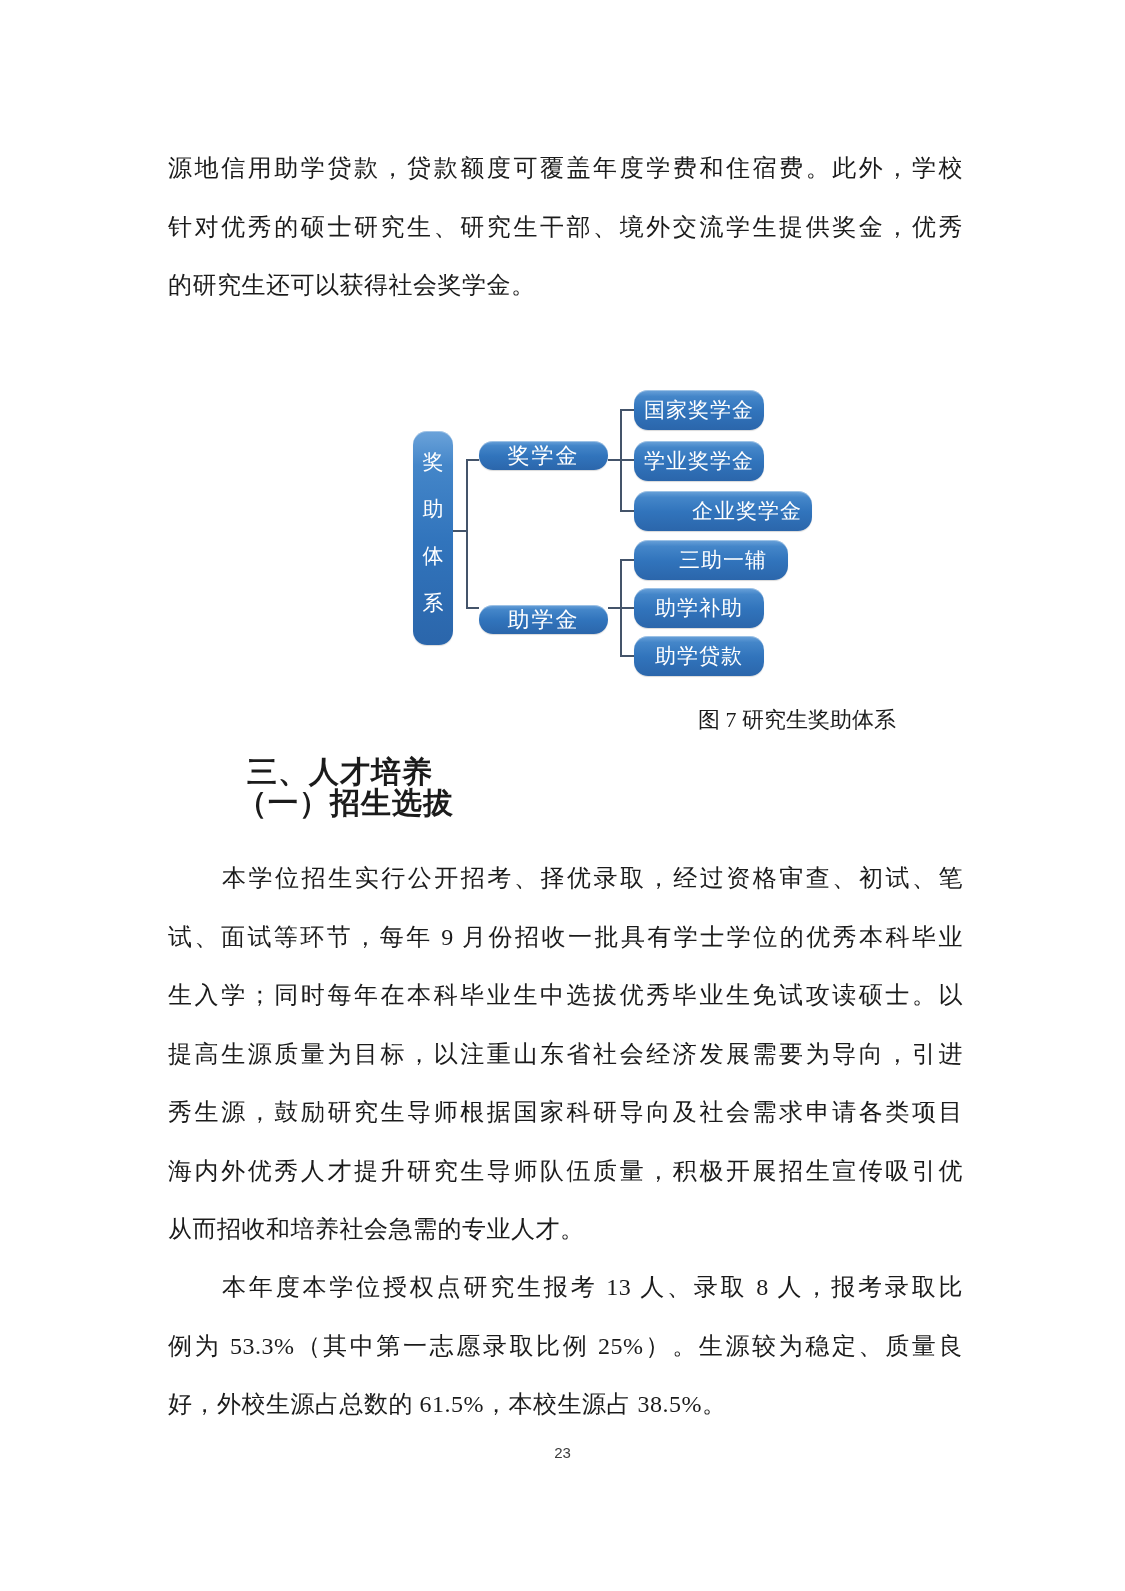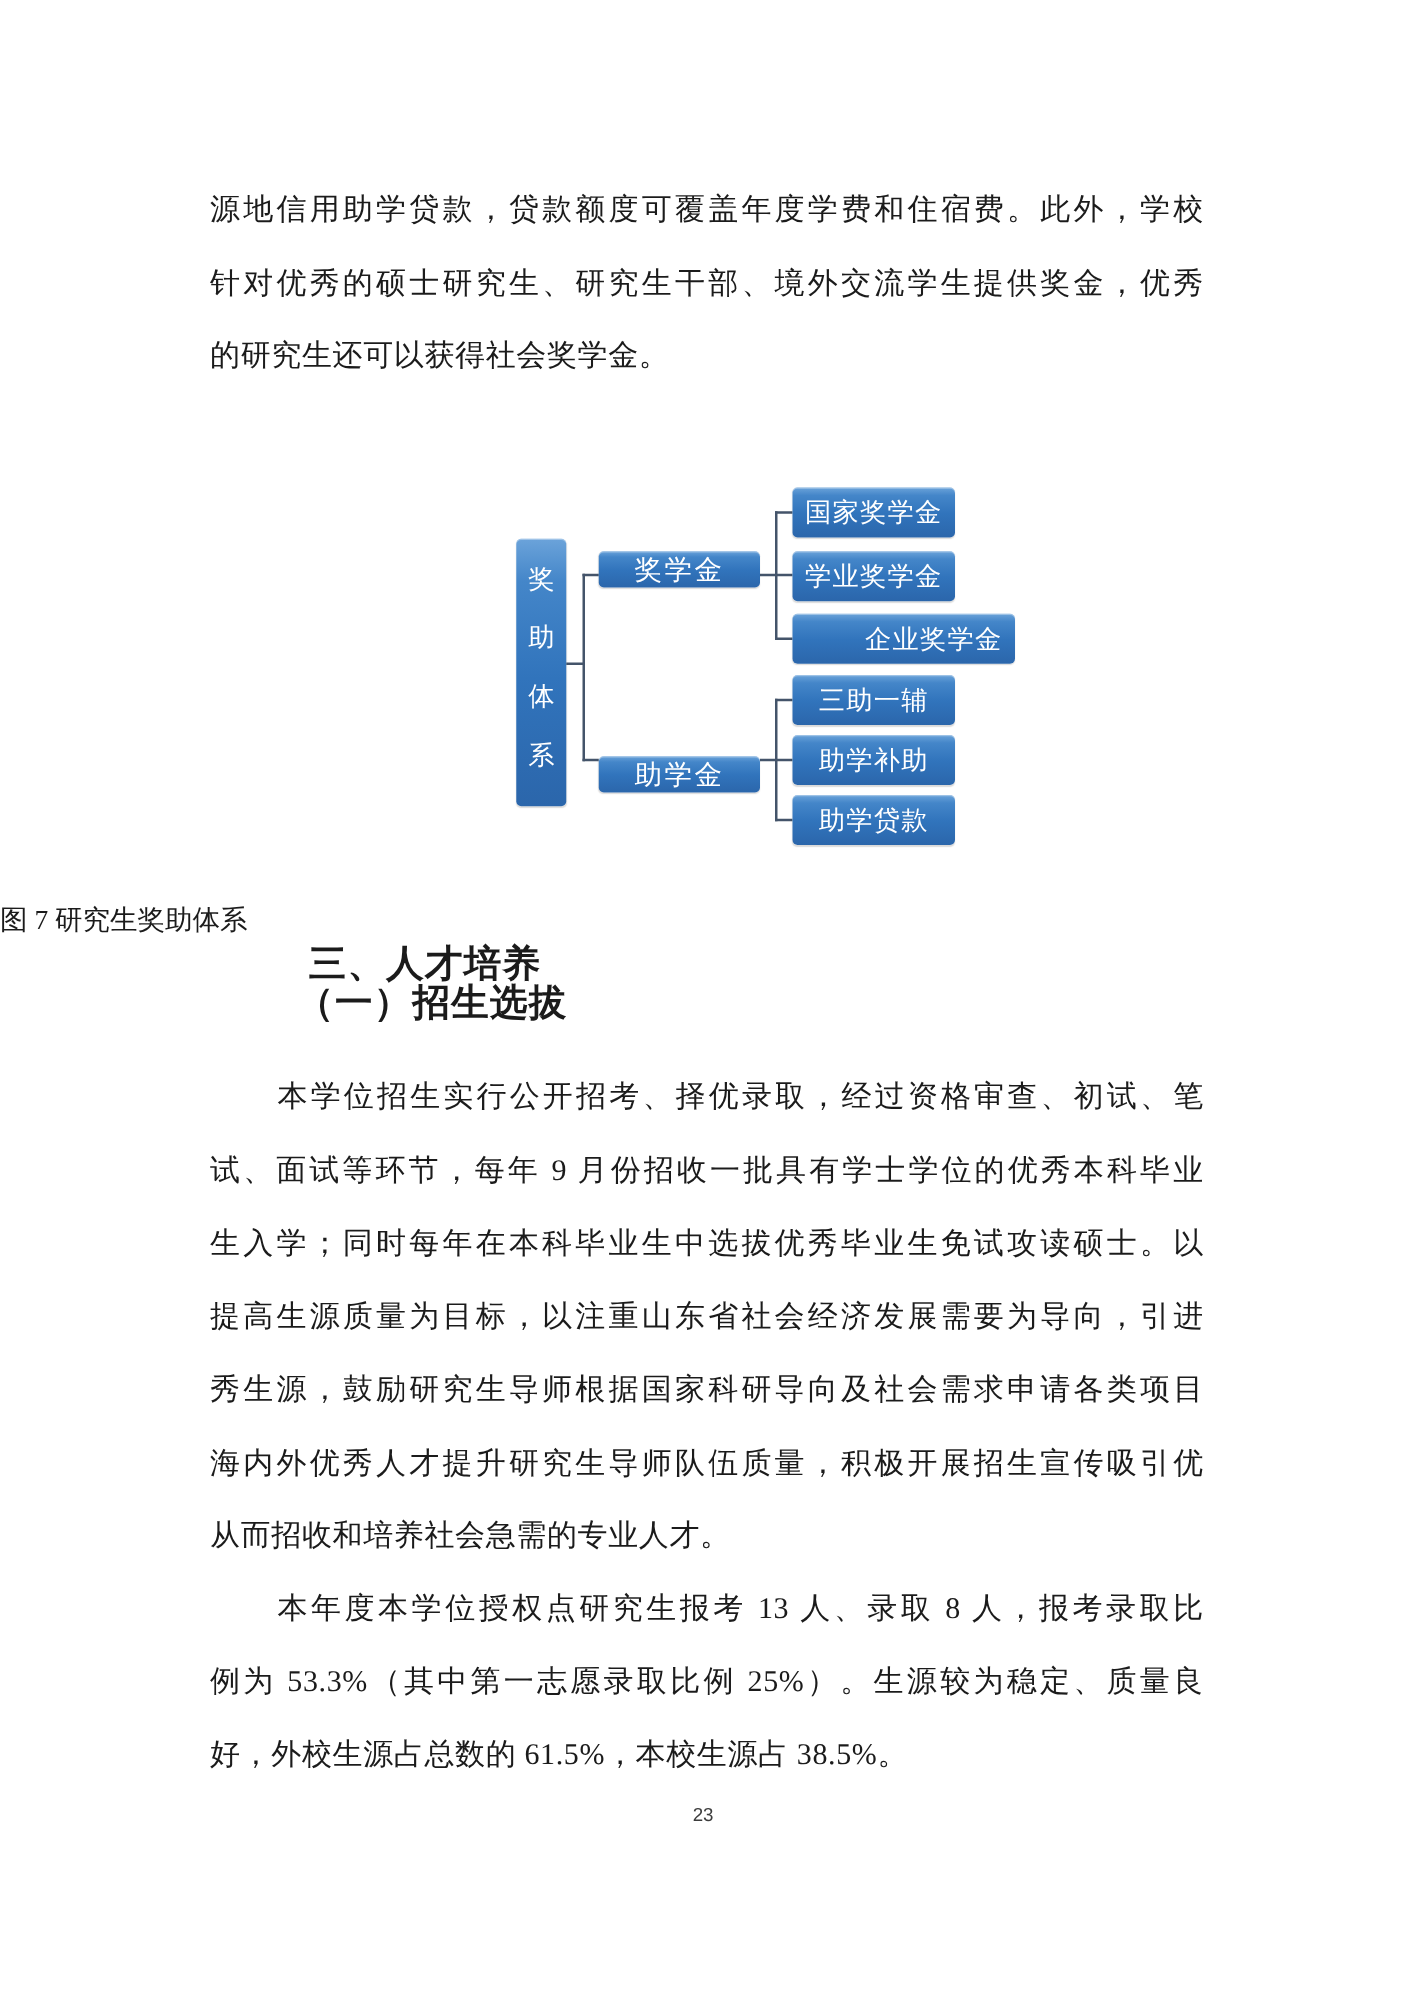--- a/index.html
+++ b/index.html
@@ -9,33 +9,33 @@
   
   .para{position:absolute;left:168px;width:795px;}
   .tline{font-size:24px;line-height:58.5px;height:58.5px;
          text-align:justify;text-align-last:justify;letter-spacing:0.5px;}
   .tline.end{text-align-last:left;}
   .tline.indent{text-indent:54px;}
 
   
   .figure{position:absolute;left:0;top:385px;width:1125px;height:300px;}
   .node{position:absolute;display:flex;align-items:center;justify-content:center;
-        color:#ffffff;font-family:Liberation Sans, sans-serif;
+        color:#ffffff;font-family:Liberation Mono, monospace;
         background:linear-gradient(180deg,#6ba3da 0%,#4486c9 16%,#3174bc 52%,#2b66ab 100%);
-        border-radius:4px;box-shadow:inset 0 1px 0 rgba(255,255,255,0.35), 0 1px 1px rgba(0,0,0,0.15);}
+        border-radius:14px;box-shadow:inset 0 1px 0 rgba(255,255,255,0.35), 0 1px 1px rgba(0,0,0,0.15);}
   .node.root{left:413px;top:46px;width:40px;height:214px;font-size:21px;line-height:47px;
              text-align:center;display:block;padding-top:9px;box-sizing:border-box;
              word-break:break-all;}
   .node.mid{left:479px;width:129px;height:29px;font-size:22px;letter-spacing:2px;}
   .node.leaf{left:634px;width:130px;height:40px;font-size:21px;letter-spacing:1px;}
   .cline{position:absolute;background:#44546a;}
 
   
-  .caption{position:absolute;left:0;top:702px;width:896px;text-align:left;
-           font-size:22px;line-height:36px;margin-top:16px;}
+  .caption{position:absolute;left:0;top:702px;width:896px;text-align:right;
+           font-size:22px;line-height:36px;}
   .h1{position:absolute;left:223px;top:752px;font-size:30px;line-height:40px;font-weight:bold;
       font-family:"Liberation Sans","DejaVu Sans",sans-serif;letter-spacing:1px;margin-left:24px;}
   .h2{position:absolute;left:237px;top:782px;font-size:30px;line-height:42px;font-weight:bold;
       font-family:"Liberation Sans","DejaVu Sans",sans-serif;letter-spacing:1px;}
   .pagenum{position:absolute;left:0;top:1444px;width:1125px;text-align:center;
            font-size:15px;color:#3c3c3c;font-family:"Liberation Sans","DejaVu Sans",sans-serif;}
 </style>
 </head>
 <body>
 
@@ -63,21 +63,21 @@
     <div class="cline" style="left:620px;top:270px;width:14px;height:2px;"></div>
 
     <div class="node root">奖助体系</div>
 
     <div class="node mid" style="top:56px;">奖学金</div>
     <div class="node mid" style="top:220px;">助学金</div>
 
     <div class="node leaf" style="top:5px;">国家奖学金</div>
     <div class="node leaf" style="top:56px;">学业奖学金</div>
     <div class="node leaf" style="top:106px;padding-left:48px;">企业奖学金</div>
-    <div class="node leaf" style="top:155px;">三助一辅</div>
+    <div class="node leaf" style="top:155px;padding-left:24px;">三助一辅</div>
     <div class="node leaf" style="top:203px;">助学补助</div>
     <div class="node leaf" style="top:251px;">助学贷款</div>
   </div>
 
   <div class="caption">图 7 研究生奖助体系</div>
 
   <div class="h1">三、人才培养</div>
   <div class="h2">（一）招生选拔</div>
 
   <div class="para" style="top:849px;">

